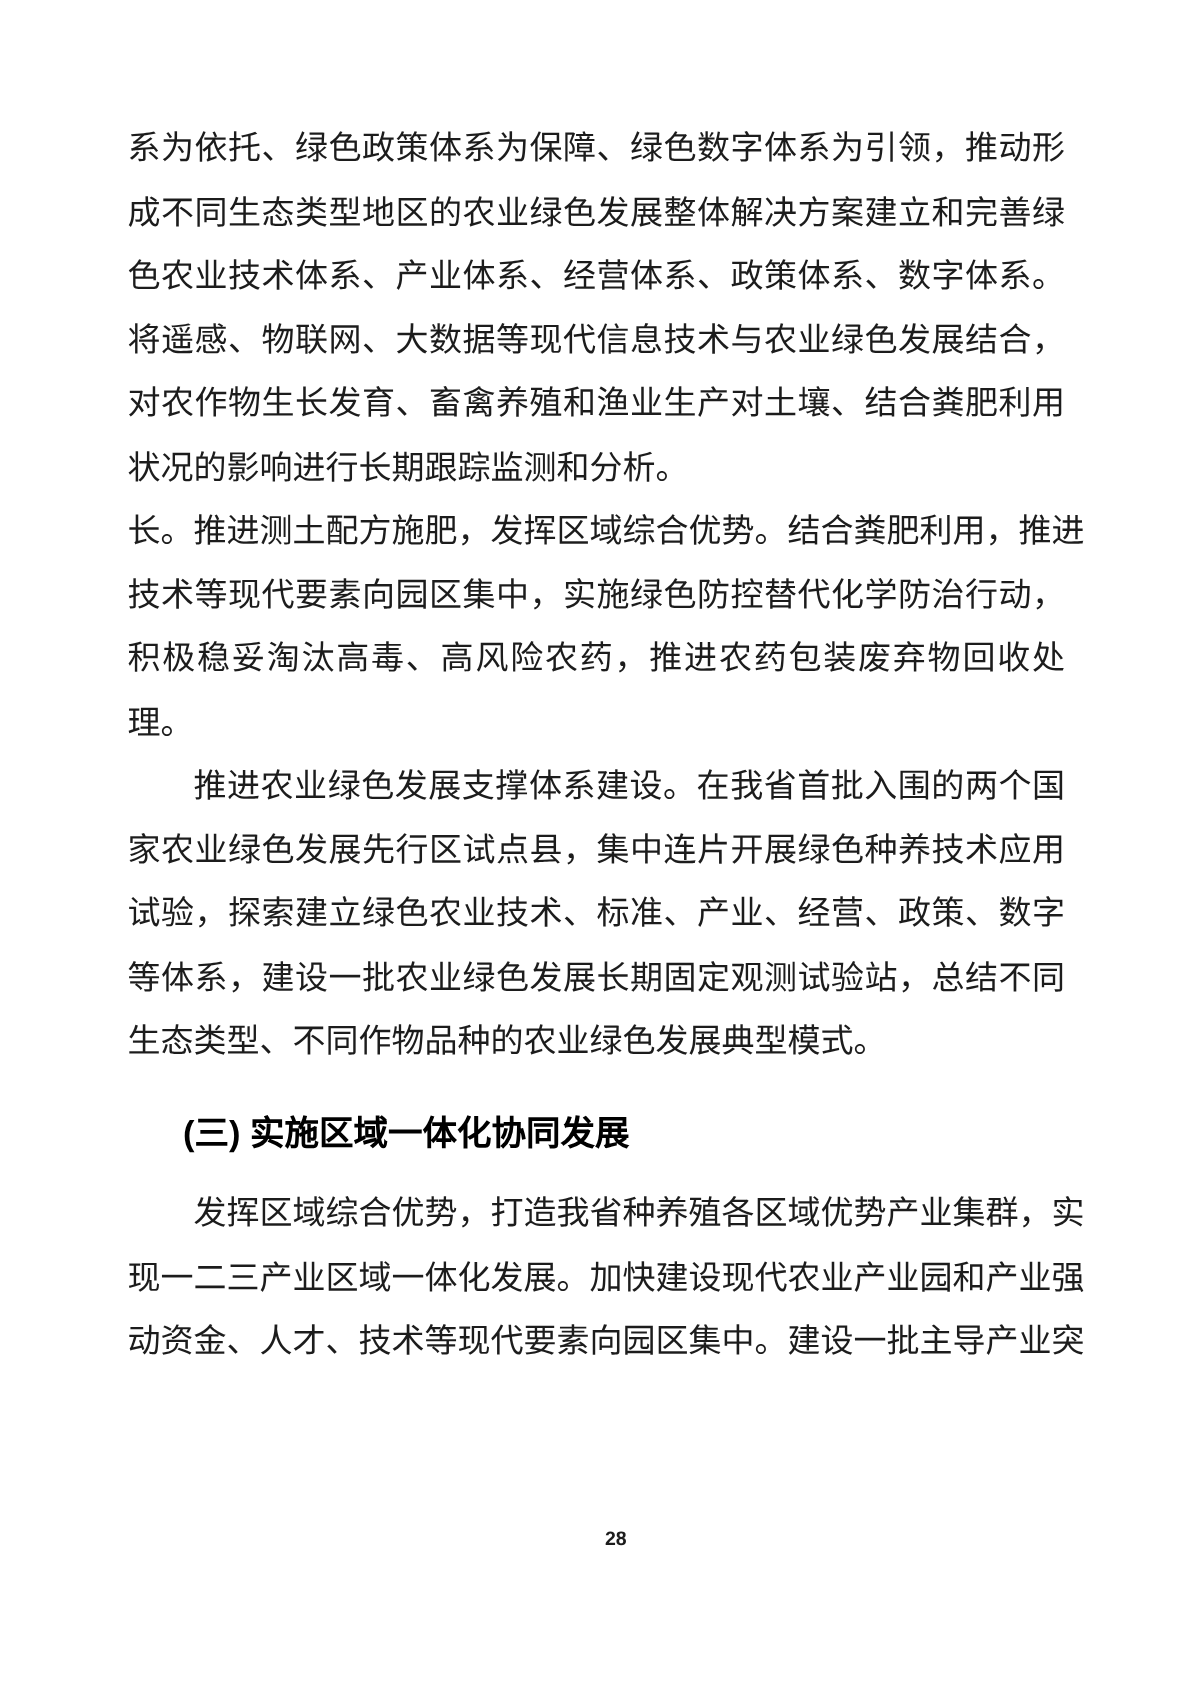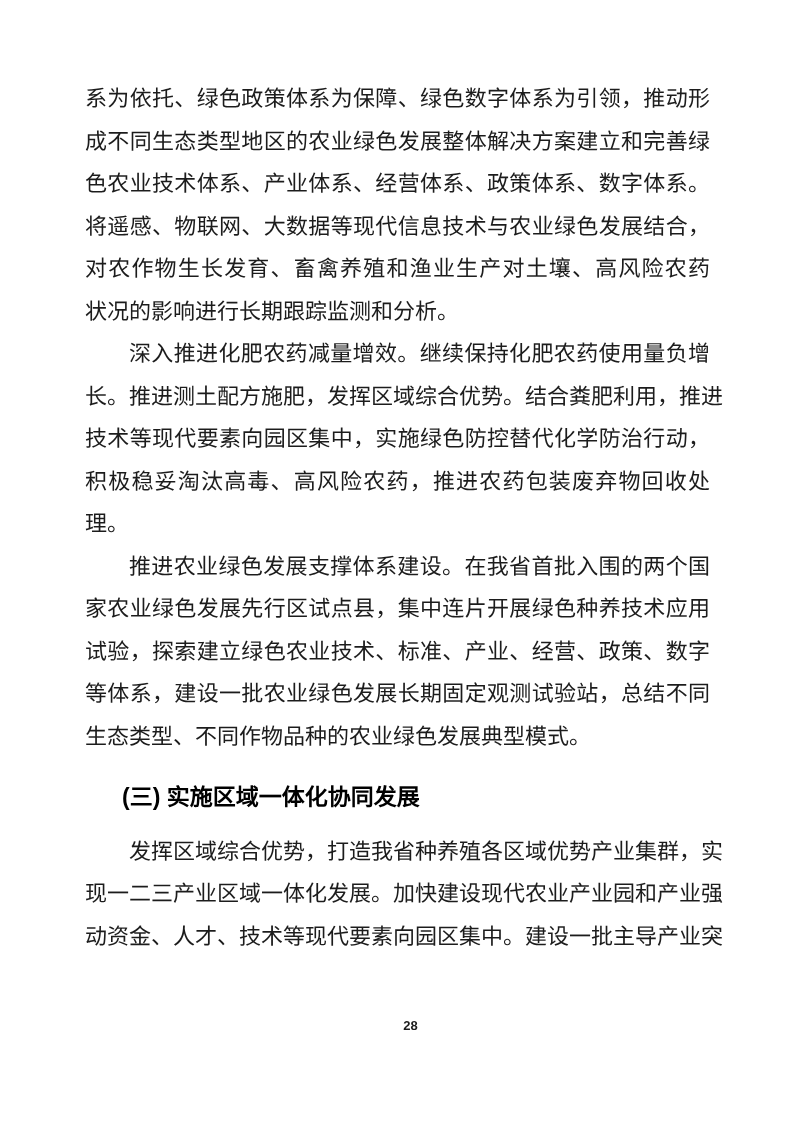--- a/index.html
+++ b/index.html
@@ -65,23 +65,22 @@
 </style>
 </head>
 <body>
 
 <div class="page">
   <div class="content" id="doc-body">
       <div class="line">系为依托、绿色政策体系为保障、绿色数字体系为引领，推动形</div>
       <div class="line">成不同生态类型地区的农业绿色发展整体解决方案建立和完善绿</div>
       <div class="line">色农业技术体系、产业体系、经营体系、政策体系、数字体系。</div>
       <div class="line">将遥感、物联网、大数据等现代信息技术与农业绿色发展结合，</div>
-      <div class="line">对农作物生长发育、畜禽养殖和渔业生产对土壤、高风险农药</div>
+      <div class="line">对农作物生长发育、畜禽养殖和渔业生产对土壤、结合粪肥利用</div>
       <div class="line para-end">状况的影响进行长期跟踪监测和分析。</div>
-      <div class="line first-indent">深入推进化肥农药减量增效。继续保持化肥农药使用量负增</div>
       <div class="line">长。推进测土配方施肥，发挥区域综合优势。结合粪肥利用，推进</div>
       <div class="line">技术等现代要素向园区集中，实施绿色防控替代化学防治行动，</div>
       <div class="line">积极稳妥淘汰高毒、高风险农药，推进农药包装废弃物回收处</div>
       <div class="line para-end">理。</div>
       <div class="line first-indent">推进农业绿色发展支撑体系建设。在我省首批入围的两个国</div>
       <div class="line">家农业绿色发展先行区试点县，集中连片开展绿色种养技术应用</div>
       <div class="line">试验，探索建立绿色农业技术、标准、产业、经营、政策、数字</div>
       <div class="line">等体系，建设一批农业绿色发展长期固定观测试验站，总结不同</div>
       <div class="line para-end">生态类型、不同作物品种的农业绿色发展典型模式。</div>
       <div class="heading">(三) 实施区域一体化协同发展</div>

